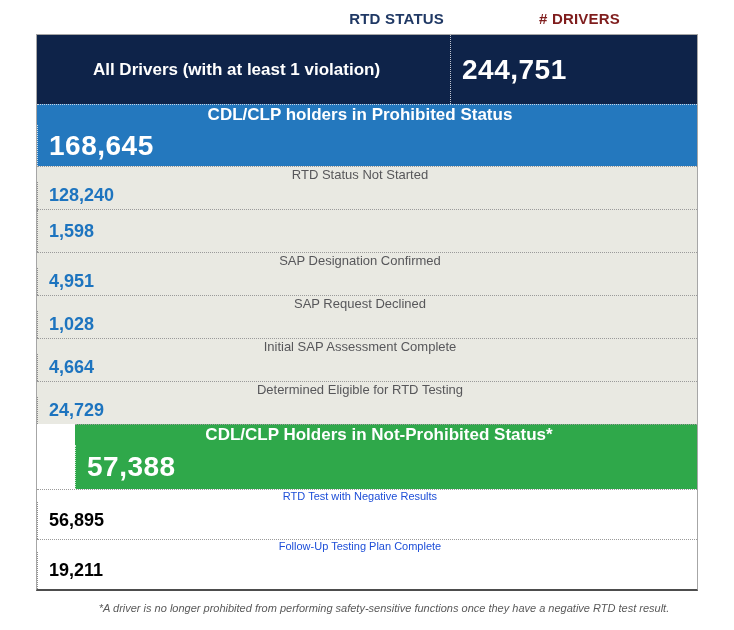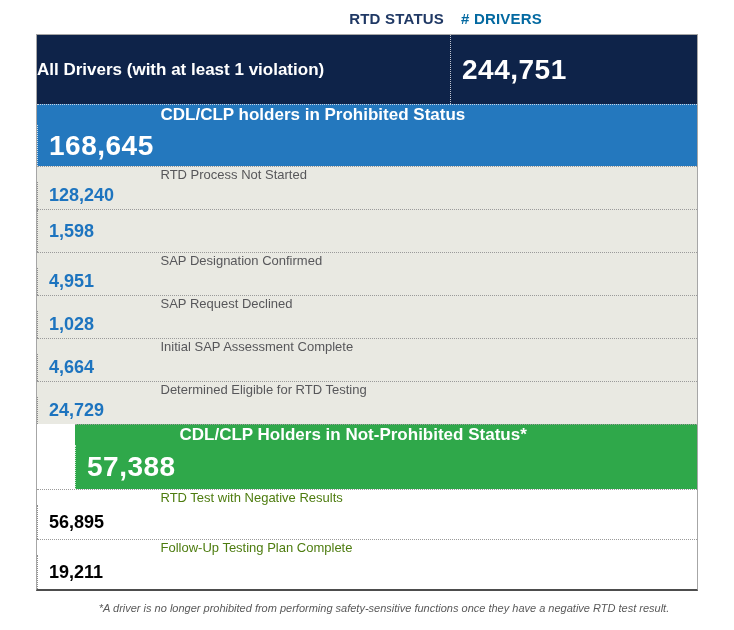--- a/index.html
+++ b/index.html
@@ -30,26 +30,26 @@
     text-align: right;
     padding-right: 6px;
     box-sizing: border-box;
     font-size: 15px;
     font-weight: bold;
     color: #1f3864;
     letter-spacing: 0.2px;
   }
   .col-headers .h-drivers {
     flex: 1;
-    text-align: left;
+    text-align: center;
     padding-left: 11px;
     box-sizing: border-box;
     font-size: 15px;
     font-weight: bold;
-    color: #0369a1;
+    color: #7f1d1d;
     letter-spacing: 0.2px;
   }
   
   .rtd-table {
     width: 662px;
     margin-left: 36px;
     border-left: 1px solid #a6a6a6;
     border-right: 1px solid #a6a6a6;
     border-top: 1px solid #a6a6a6;
     border-bottom: 2px solid #4d4d4d;
@@ -58,21 +58,21 @@
   .row {
     display: flex;
     align-items: center;
     box-sizing: border-box;
   }
   .row + .row { border-top: 1px dotted #9a9a9a; flex-direction: column; }
   .row-prohibited { border-top-color: #c9d4e4 !important; }
   .cell-label {
     width: 413px;
     box-sizing: border-box;
-    text-align: left;
+    text-align: center;
     padding-right: 14px;
   }
   .cell-value {
     flex: 1;
     box-sizing: border-box;
     text-align: center;
     padding-left: 11px;
     border-left: 1px dotted #8f8f8f;
     align-self: stretch;
     display: flex;
@@ -105,22 +105,22 @@
     font-size: 13px;
   }
   .row-sub .cell-value {
     color: #1d74bf;
     font-weight: bold;
     font-size: 18px;
   }
   
   .row-subwhite { background: #ffffff; height: 50px; }
   .row-subwhite .cell-label {
-    color: #4d7c0f;
-    font-size: 13px;
+    color: #1d4ed8;
+    font-size: 11px;
   }
   .row-subwhite .cell-value {
     color: #000000;
     font-weight: bold;
     font-size: 18px;
   }
   
   .footnote {
     margin: 11px 0 12px 37px;
     width: 694px;
@@ -146,21 +146,21 @@
       <div class="cell-label">All Drivers (with at least 1 violation)</div>
       <div class="cell-value">244,751</div>
     </div>
 
     <div class="row row-prohibited">
       <div class="cell-label">CDL/CLP holders in Prohibited Status</div>
       <div class="cell-value">168,645</div>
     </div>
 
     <div class="row row-sub">
-      <div class="cell-label">RTD Process Not Started</div>
+      <div class="cell-label">RTD Status Not Started</div>
       <div class="cell-value">128,240</div>
     </div>
 
     <div class="row row-sub">
       <div class="cell-value">1,598</div>
     </div>
 
     <div class="row row-sub">
       <div class="cell-label">SAP Designation Confirmed</div>
       <div class="cell-value">4,951</div>

